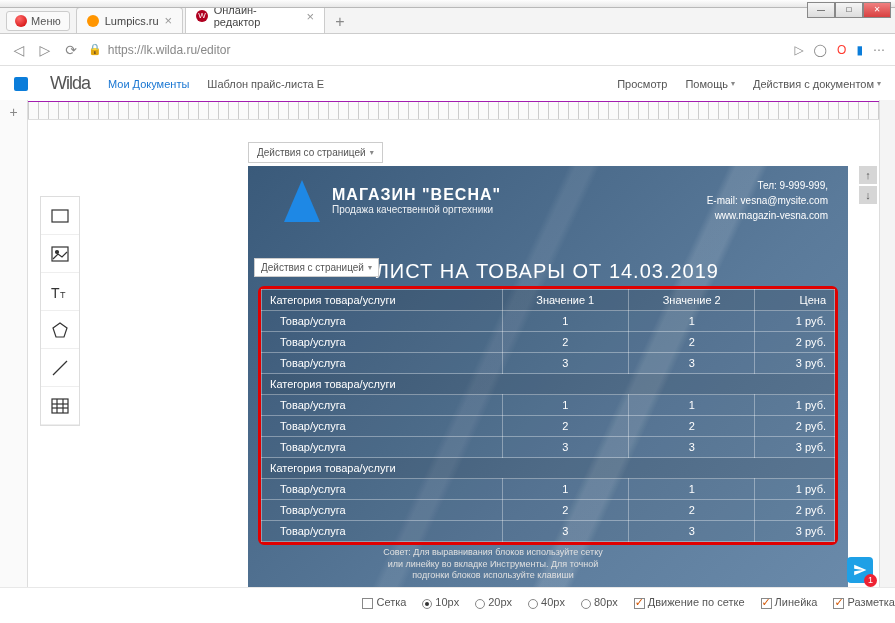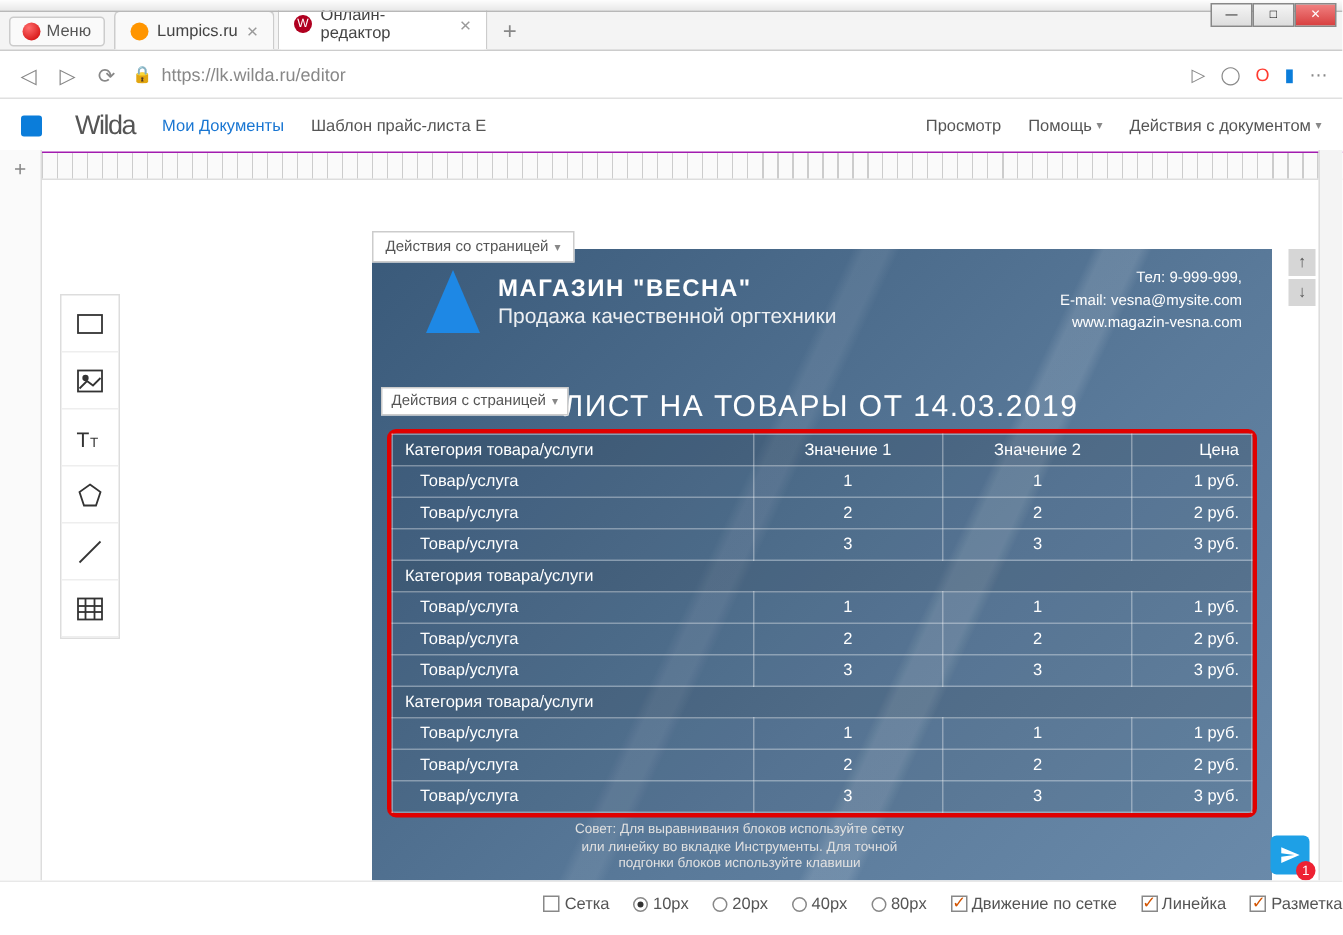--- a/index.html
+++ b/index.html
@@ -33,29 +33,29 @@
 .chev{font-size:8px;color:#888}
 .ruler-h{height:18px;background:#fafafa;border-bottom:1px solid #ddd;display:flex;position:relative;margin-left:28px}
 .ruler-h::before{content:"";position:absolute;left:0;right:0;top:0;bottom:0;background:repeating-linear-gradient(90deg,#ccc 0,#ccc 1px,transparent 1px,transparent 10px)}
 .leftcol{position:absolute;left:0;top:100px;width:28px;bottom:36px;background:#fafafa;border-right:1px solid #ddd}
 .plus{font-size:14px;color:#888;text-align:center;padding:4px 0}
 .toolpanel{position:absolute;left:40px;top:196px;width:40px;background:#fff;border:1px solid #ddd}
 .tool{width:38px;height:38px;display:flex;align-items:center;justify-content:center;border-bottom:1px solid #eee;color:#333}
 .tool svg{stroke:#333;fill:none;stroke-width:1.2}
 .canvas-wrap{position:absolute;left:28px;right:16px;top:118px;bottom:36px;overflow:hidden}
 .canvas{position:absolute;left:70px;top:0;right:0;bottom:0}
-.pageaction{position:absolute;left:150px;top:36px;background:#fff;border:1px solid #ccc;font-size:10px;padding:4px 8px;display:flex;align-items:center;gap:4px;z-index:5;color:#555}
+.pageaction{position:absolute;left:150px;top:24px;background:#fff;border:1px solid #ccc;font-size:10px;padding:4px 8px;display:flex;align-items:center;gap:4px;z-index:5;color:#555}
 .doc{position:absolute;left:150px;top:48px;width:600px;height:430px;background:linear-gradient(135deg,#3a5a7a 0%,#4a6a8a 30%,#5a7a9a 60%,#6a8aaa 100%);overflow:hidden}
 .doc::before{content:"";position:absolute;inset:0;background:linear-gradient(115deg,transparent 40%,rgba(255,255,255,0.08) 41%,rgba(255,255,255,0.08) 43%,transparent 44%,transparent 60%,rgba(255,255,255,0.12) 61%,rgba(255,255,255,0.12) 64%,transparent 65%)}
 .dochead{position:absolute;top:12px;left:36px;right:20px;display:flex;align-items:center;gap:12px}
 .dochead-logo{width:36px;height:42px;position:relative}
 .dochead-logo::before{content:"";position:absolute;left:0;bottom:0;width:0;height:0;border-left:18px solid transparent;border-right:18px solid transparent;border-bottom:42px solid #1e88e5}
 .dochead-text{color:#fff}
 .dochead-text h1{font-size:16px;font-weight:bold;letter-spacing:1px}
-.dochead-text p{font-size:14px;opacity:0.9}
+.dochead-text p{font-size:10px;opacity:0.9}
 .dochead-contact{margin-left:auto;text-align:right;color:#fff;font-size:10px;line-height:1.5}
 .doctitle{position:absolute;top:94px;left:120px;color:#fff;font-size:20px;font-weight:300;letter-spacing:1px}
 .tableaction{position:absolute;top:92px;left:6px;background:#fff;border:1px solid #ccc;font-size:10px;padding:3px 6px;display:flex;align-items:center;gap:4px;z-index:6;color:#555}
 .pricetable{position:absolute;top:120px;left:10px;right:10px;border:3px solid #e00000;border-radius:6px}
 .pricetable table{width:100%;border-collapse:collapse;font-size:11px;color:#fff}
 .pricetable td,.pricetable th{border:1px solid rgba(255,255,255,0.35);padding:4px 8px;text-align:left;font-weight:normal;background:rgba(0,0,0,0.05)}
 .pricetable th{background:rgba(0,0,0,0.12)}
 .pricetable td.c,.pricetable th.c{text-align:center}
 .pricetable td.r,.pricetable th.r{text-align:right}
 .pricetable .cat td{background:rgba(0,0,0,0.12)}

